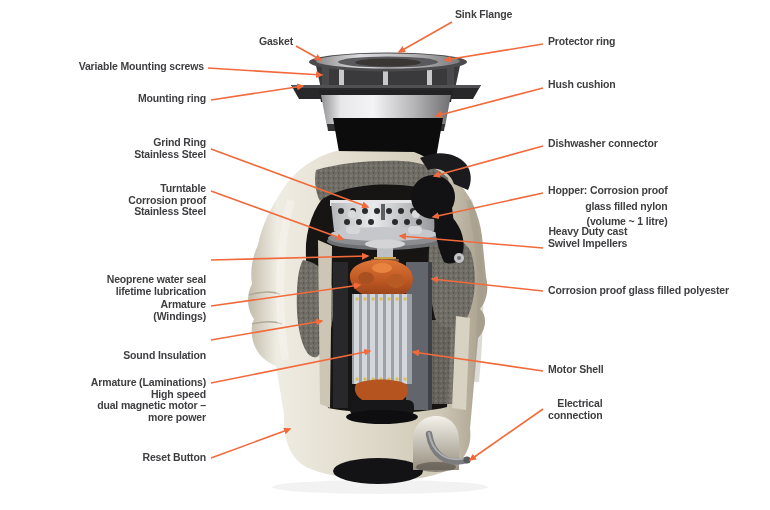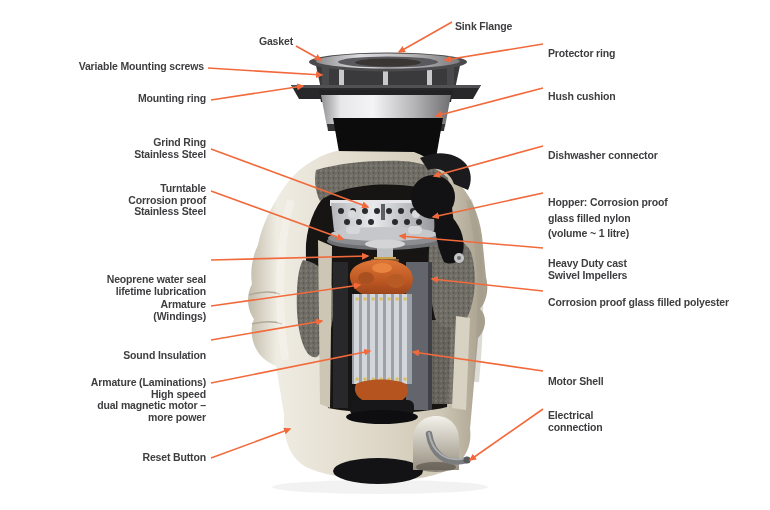--- a/index.html
+++ b/index.html
@@ -10,21 +10,21 @@
   #device-svg,#arrow-svg{position:absolute;left:0;top:0;width:770px;height:510px;}
   #arrow-svg{pointer-events:none;}
   .callout{
     position:absolute;
     font:700 10.5px/11.5px "Liberation Sans",sans-serif;
     letter-spacing:-0.15px;
     color:#3e3e41;
     white-space:nowrap;
   }
   .callout.left{text-align:right;}
-  .callout.right{text-align:left;margin-top:12px;}
+  .callout.right{text-align:right;}
   .callout.loose .cl-line{margin-bottom:4px;}
   .cl-line{display:block;}
 </style>
 </head>
 <body>
 
 <div id="stage">
 
   <svg id="device-svg" viewBox="0 0 770 510" xmlns="http://www.w3.org/2000/svg">
     <defs>
@@ -321,21 +321,21 @@
         <div class="cl-line">Hush cushion</div>
       </div>
       <div class="callout right" style="top: 138px; left: 548px;">
         <div class="cl-line">Dishwasher connector</div>
       </div>
       <div class="callout right loose" style="top: 185px; left: 548px;">
         <div class="cl-line">Hopper: Corrosion proof</div>
         <div class="cl-line">glass filled nylon</div>
         <div class="cl-line">(volume ~ 1 litre)</div>
       </div>
-      <div class="callout right" style="top: 246px; left: 548px;">
+      <div class="callout right" style="top: 226px; left: 548px;">
         <div class="cl-line">Heavy Duty cast</div>
         <div class="cl-line">Swivel Impellers</div>
       </div>
       <div class="callout right loose" style="top: 285px; left: 548px;">
         <div class="cl-line">Corrosion proof glass filled polyester</div>
       </div>
       <div class="callout right" style="top: 364px; left: 548px;">
         <div class="cl-line">Motor Shell</div>
       </div>
       <div class="callout right" style="top: 398px; left: 548px;">

